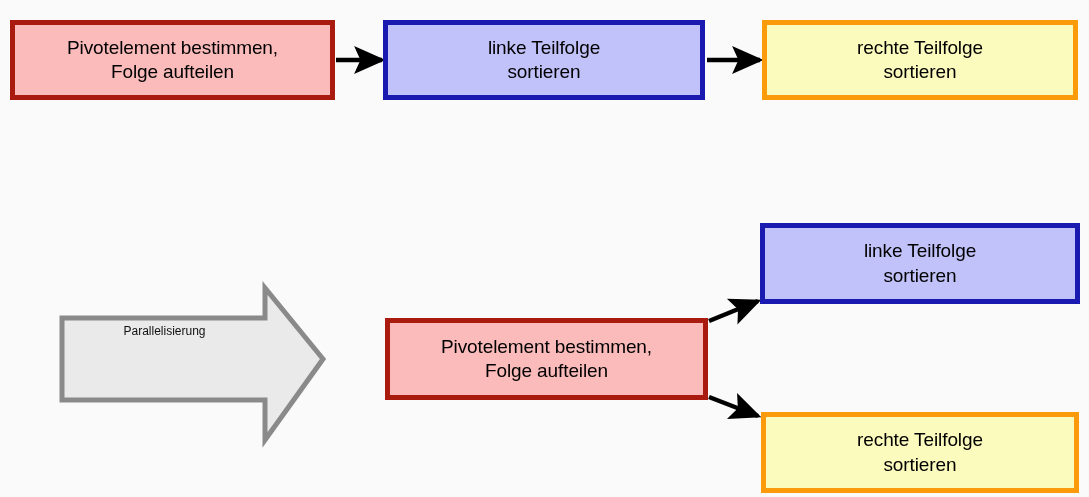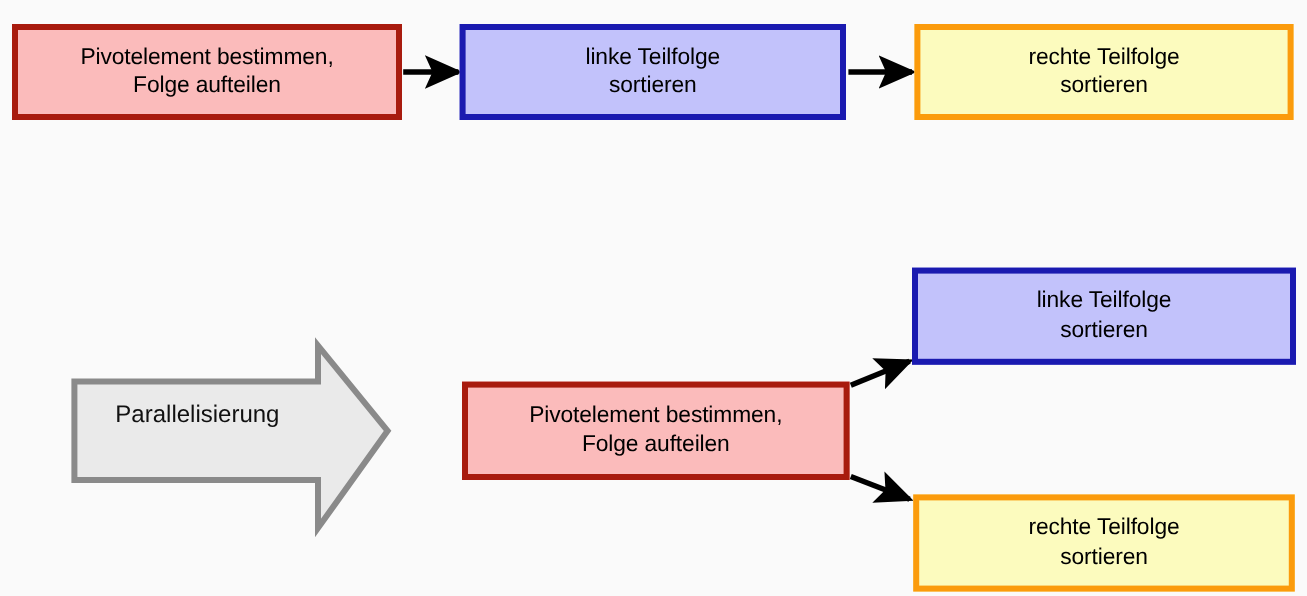--- a/index.html
+++ b/index.html
@@ -65,25 +65,25 @@
   .edge-layer {
     position: absolute;
     left: 0; top: 0;
     width: 1089px;
     height: 497px;
     pointer-events: none;
   }
   .block-arrow-label {
     position: absolute;
     left: 62px;
-    top: 335px;
+    top: 324px;
     width: 205px;
     text-align: center;
     font-family: "Liberation Sans", sans-serif;
-    font-size: 20px;
+    font-size: 12px;
     color: #111111;
   }
 </style>
 </head>
 <body>
 
 <div id="diagram">
 
   <svg class="edge-layer" width="1089" height="497" viewBox="0 0 1089 497">
     <defs>

